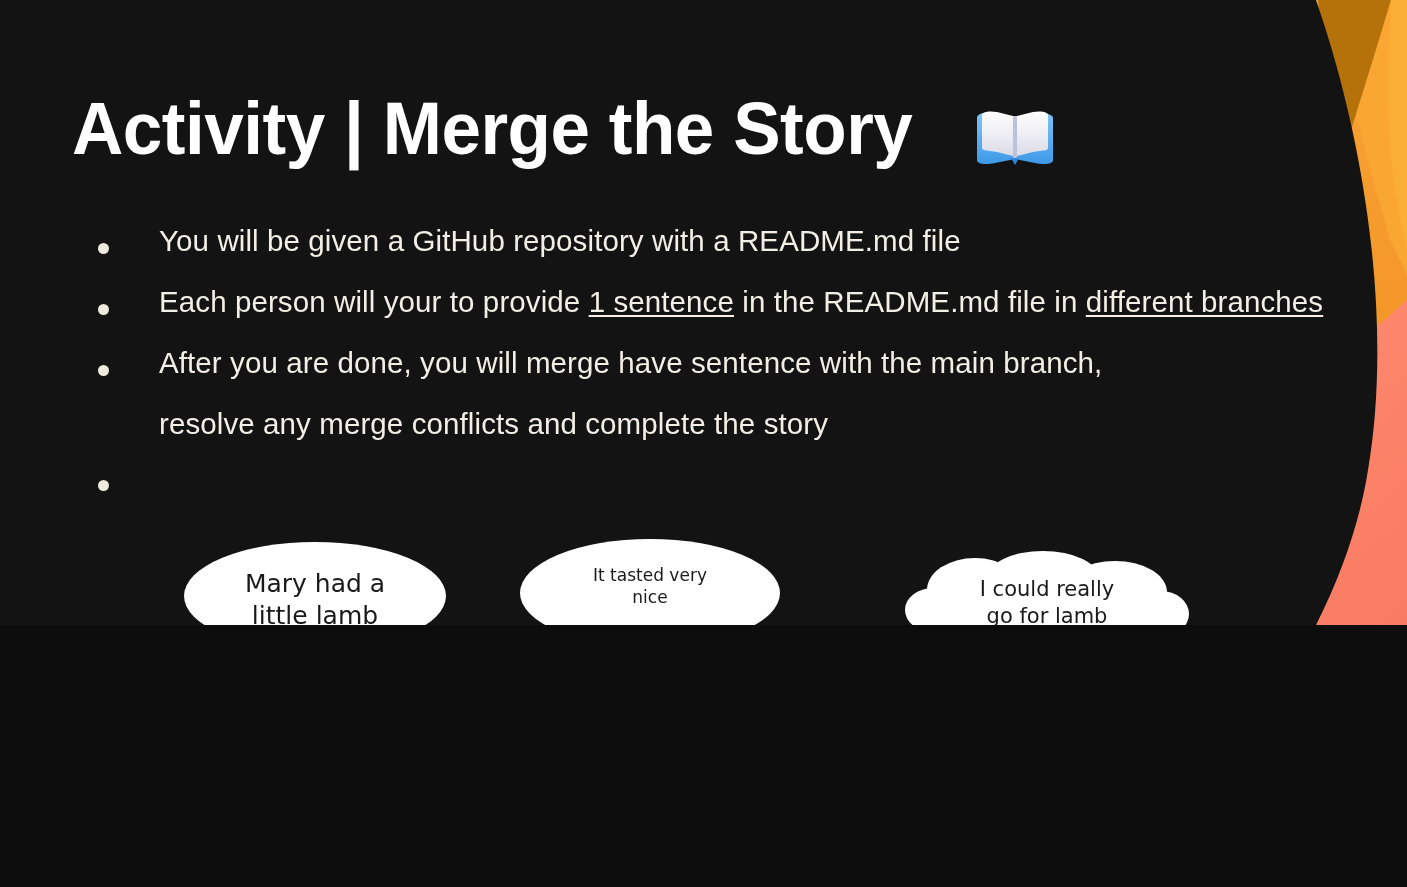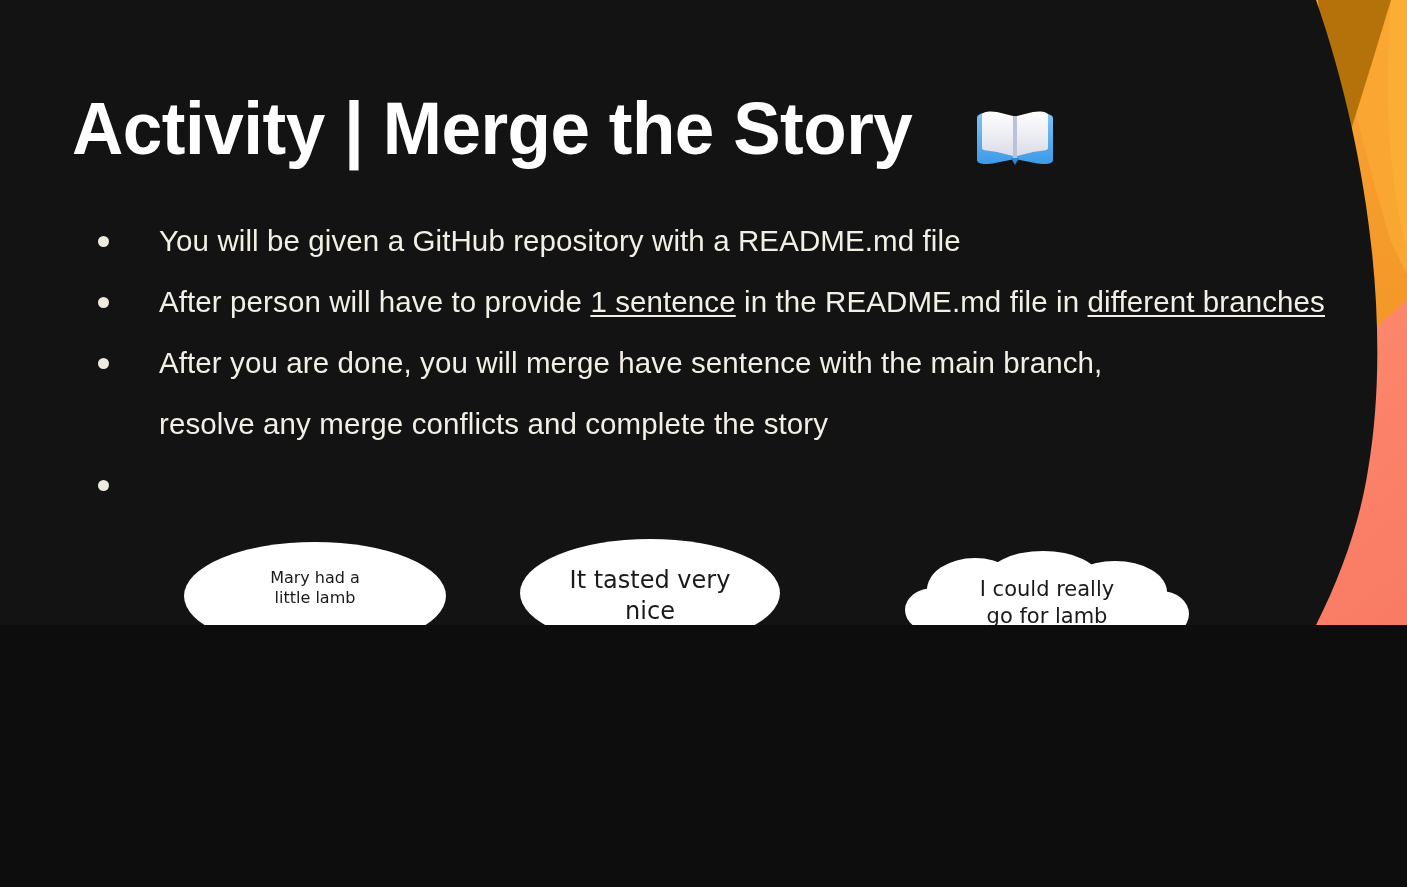--- a/index.html
+++ b/index.html
@@ -66,21 +66,21 @@
   
   .bullets {
     position: absolute;
     left: 90px;
     top: 222px;
     width: 1290px;
     z-index: 6;
   }
   .bullet-row {
     display: flex;
-    align-items: flex-start;
+    align-items: center;
     margin-bottom: 22px;
   }
   .bullet-dot {
     flex: 0 0 auto;
     width: 11px;
     height: 11px;
     border-radius: 50%;
     background: #efeade;
     margin: 14px 50px 0 8px;
   }
@@ -110,23 +110,23 @@
     position: absolute;
     left: 0;
     right: 0;
     text-align: center;
     font-family: "DejaVu Sans", sans-serif;
     color: #1a1a1a;
     line-height: 1.28;
     pointer-events: none;
   }
   #bubble1 { left: 183px; top: 541px; }
-  #bubble1 .bubble-text { top: 27px; font-size: 16px; }
+  #bubble1 .bubble-text { top: 27px; font-size: 25px; }
   #bubble2 { left: 519px; top: 538px; }
-  #bubble2 .bubble-text { top: 27px; font-size: 24px; }
+  #bubble2 .bubble-text { top: 27px; font-size: 17px; }
   #bubble3 { left: 903px; top: 548px; }
   #bubble3 .bubble-text { top: 28px; font-size: 21px; }
 
   .spell-err {
     position: relative;
     display: inline-block;
   }
   .spell-err::after {
     content: "";
     position: absolute;
@@ -218,21 +218,21 @@
     <div class="bullet-row">
       <span class="bullet-dot"></span>
       <div class="bullet-text">
         <span>You will be given a GitHub repository with a README.md file</span>
       </div>
     </div>
 
     <div class="bullet-row">
       <span class="bullet-dot"></span>
       <div class="bullet-text">
-        <span>After person will have to provide </span><u>1 sentence</u><span> in the README.md file in </span><u>different branches</u>
+        <span>Each person will your to provide </span><u>1 sentence</u><span> in the README.md file in </span><u>different branches</u>
       </div>
     </div>
 
     <div class="bullet-row">
       <span class="bullet-dot"></span>
       <div class="bullet-text">
         <span>After you are done, you will merge have sentence with the main branch,</span>
       </div>
     </div>
 

